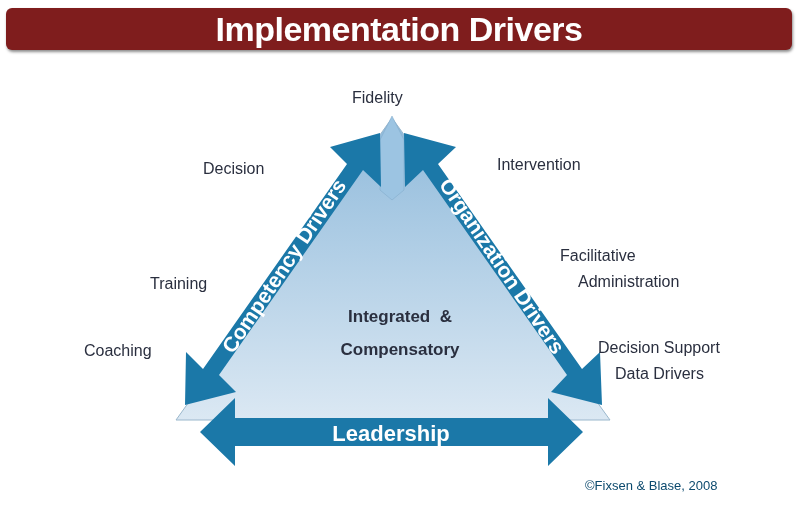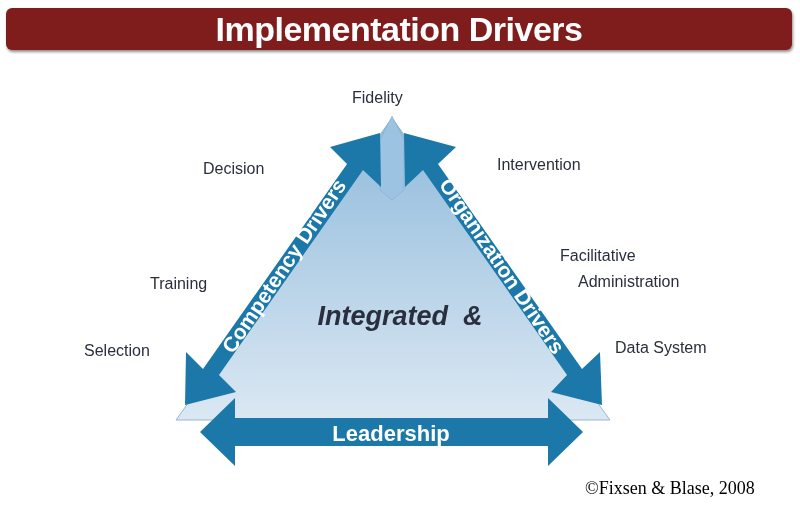--- a/index.html
+++ b/index.html
@@ -16,26 +16,26 @@
     .title-text {
       color: #ffffff; font-weight: bold; font-size: 34px; letter-spacing: -0.5px;
       font-family: "Liberation Sans", sans-serif;
     }
     svg.diagram { position: absolute; left: 0; top: 0; }
     .label {
       position: absolute; color: #2a2f3f; font-weight: normal; font-size: 16px;
       line-height: 26px; white-space: nowrap;
     }
     .center-text {
-      position: absolute; color: #2a2f3f; font-weight: bold; font-style: italic;
-      font-size: 27px; line-height: 33px; white-space: nowrap; text-align: center;
+      position: absolute; color: #2a2f3f; font-weight: bold; 
+      font-size: 17px; line-height: 33px; white-space: nowrap; text-align: center;
     }
     .copyright {
-      position: absolute; left: 585px; top: 478px; font-size: 18px; color: #000000;
-      font-family: Liberation Serif, serif;
+      position: absolute; left: 585px; top: 478px; font-size: 13px; color: #0c4a6e;
+      font-family: Liberation Sans, sans-serif;
     }
   </style>
 </head>
 <body>
 
 <div class="title-bar">
   <span class="title-text">Implementation Drivers</span>
 </div>
 
 <svg class="diagram" width="800" height="505" viewBox="0 0 800 505">
@@ -72,30 +72,32 @@
 
   <text x="391" y="441" fill="#ffffff" font-family="Liberation Sans, sans-serif" font-weight="bold" font-size="22" text-anchor="middle">
     <tspan>Leadership</tspan>
   </text>
 </svg>
 
 <div class="label" style="left:352px; top:85px;">Fidelity</div>
 
 <div class="label" style="left:203px; top:156px;">Decision</div>
 <div class="label" style="left:150px; top:247px;margin-top:24px;">Training</div>
-<div class="label" style="left:84px; top:338px;">Selection</div>
+<div class="label" style="left:84px; top:338px;">Coaching</div>
 
 <div class="label" style="left:478px; top:152px;">
   <div style="padding-left:19px;">Intervention</div>
 </div>
 <div class="label" style="left:531px; top:243px;margin-left:29px;">
   <div>Facilitative</div>
   <div style="padding-left:18px;">Administration</div>
 </div>
 <div class="label" style="left:598px; top:335px;">
-  <div style="padding-left:17px;">Data System</div>
+  <div>Decision Support</div>
+  <div style="padding-left:17px;">Data Drivers</div>
 </div>
 
 <div class="center-text" style="left:290px; top:300px; width:220px;">
   <div style="white-space:pre;">Integrated  &amp;</div>
+  <div>Compensatory</div>
 </div>
 
 <div class="copyright">©Fixsen &amp; Blase, 2008</div>
 
 </body></html>

